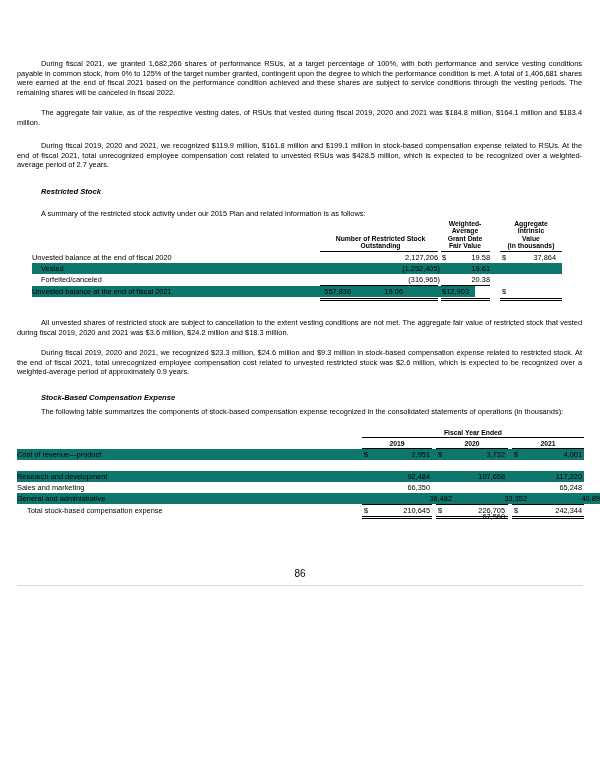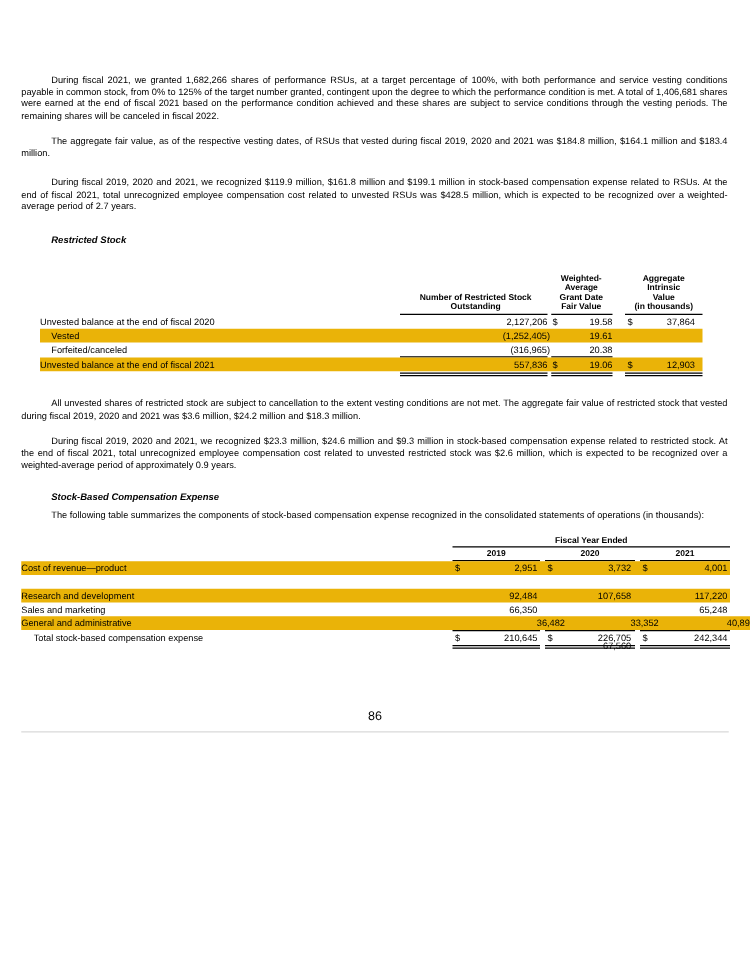--- a/index.html
+++ b/index.html
@@ -7,36 +7,37 @@
   body { font-family: "Liberation Sans", sans-serif; color: #000; font-size: 7.4px; line-height: 9.6px; position: relative; }
   .page { position: absolute; left: 0; top: 0; width: 600px; height: 776px; }
   .para { position: absolute; left: 17px; width: 565px; text-align: justify; text-indent: 24px; }
   .heading { position: absolute; left: 41px; font-weight: bold; font-style: italic; font-size: 7.6px; }
   .plain { position: absolute; }
   .pagenum { position: absolute; left: 0; width: 600px; text-align: center; top: 569px; font-size: 10px; }
   .hr-bottom { position: absolute; left: 17px; width: 566px; top: 585px; height: 1px; background: #d9d9d9; }
 
   
   .row { position: absolute; height: 11px; line-height: 11px; }
-  .row.shaded { background: #eab308; text-decoration: underline; }
+  .row.shaded { background: #0f766e; text-decoration: underline; }
   .cell { position: absolute; top: 0; white-space: nowrap; }
   .r { text-align: right; }
   .hdr { position: absolute; text-align: center; font-weight: bold; font-size: 6.8px; line-height: 7.4px; }
   .line { position: absolute; height: 1px; background: #000; }
 </style>
 </head>
 <body>
 
 <div class="page">
 
   <p class="para" style="top:59px;">During fiscal 2021, we granted 1,682,266 shares of performance RSUs, at a target percentage of 100%, with both performance and service vesting conditions payable in common stock, from 0% to 125% of the target number granted, contingent upon the degree to which the performance condition is met. A total of 1,406,681 shares were earned at the end of fiscal 2021 based on the performance condition achieved and these shares are subject to service conditions through the vesting periods. The remaining shares will be canceled in fiscal 2022.</p>
   <p class="para" style="top:108px;">The aggregate fair value, as of the respective vesting dates, of RSUs that vested during fiscal 2019, 2020 and 2021 was $184.8 million, $164.1 million and $183.4 million.</p>
   <p class="para" style="top:141px;">During fiscal 2019, 2020 and 2021, we recognized $119.9 million, $161.8 million and $199.1 million in stock-based compensation expense related to RSUs. At the end of fiscal 2021, total unrecognized employee compensation cost related to unvested RSUs was $428.5 million, which is expected to be recognized over a weighted-average period of 2.7 years.</p>
 
   <div class="heading" style="top:187px;">Restricted Stock</div>
+  <div class="plain" style="left:41px; top:209px;">A summary of the restricted stock activity under our 2015 Plan and related information is as follows:</div>
 
   <div>
     <div class="hdr" style="left:323px; width:115px; top:235px;">
       <div>Number of Restricted Stock</div>
       <div>Outstanding</div>
     </div>
     <div class="hdr" style="left:440px; width:50px; top:220px;">
       <div>Weighted-</div>
       <div>Average</div>
       <div>Grant Date</div>
@@ -68,21 +69,21 @@
     </div>
 
     <div class="row" style="left:32px; width:530px; top:274px;">
       <span class="cell" style="left:9px;">Forfeited/canceled</span>
       <span class="cell r" style="right:122px;">(316,965)</span>
       <span class="cell r" style="right:72px;">20.38</span>
     </div>
     <div class="line" style="left:320px; width:118px; top:285px;"></div>
     <div class="line" style="left:441px; width:49px; top:285px;"></div>
 
-    <div class="row shaded" style="left:32px; width:530px; top:286px;">
+    <div class="row shaded" style="left:32px; width:443px; top:286px;">
       <span class="cell" style="left:0;">Unvested balance at the end of fiscal 2021</span>
       <span class="cell r" style="right:124px;">557,836</span>
       <span class="cell" style="left:410px;">$</span>
       <span class="cell r" style="right:72px;">19.06</span>
       <span class="cell" style="left:470px;">$</span>
       <span class="cell r" style="right:6px;">12,903</span>
     </div>
     <div class="line" style="left:320px; width:118px; top:298px;"></div>
     <div class="line" style="left:320px; width:118px; top:300px;"></div>
     <div class="line" style="left:441px; width:49px; top:298px;"></div>

